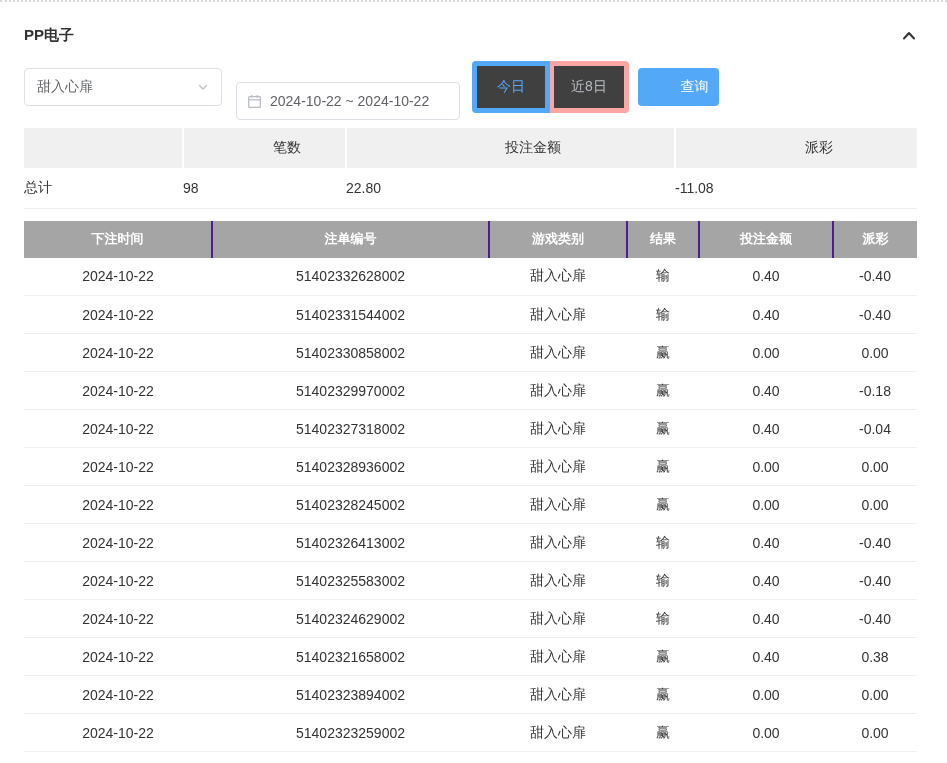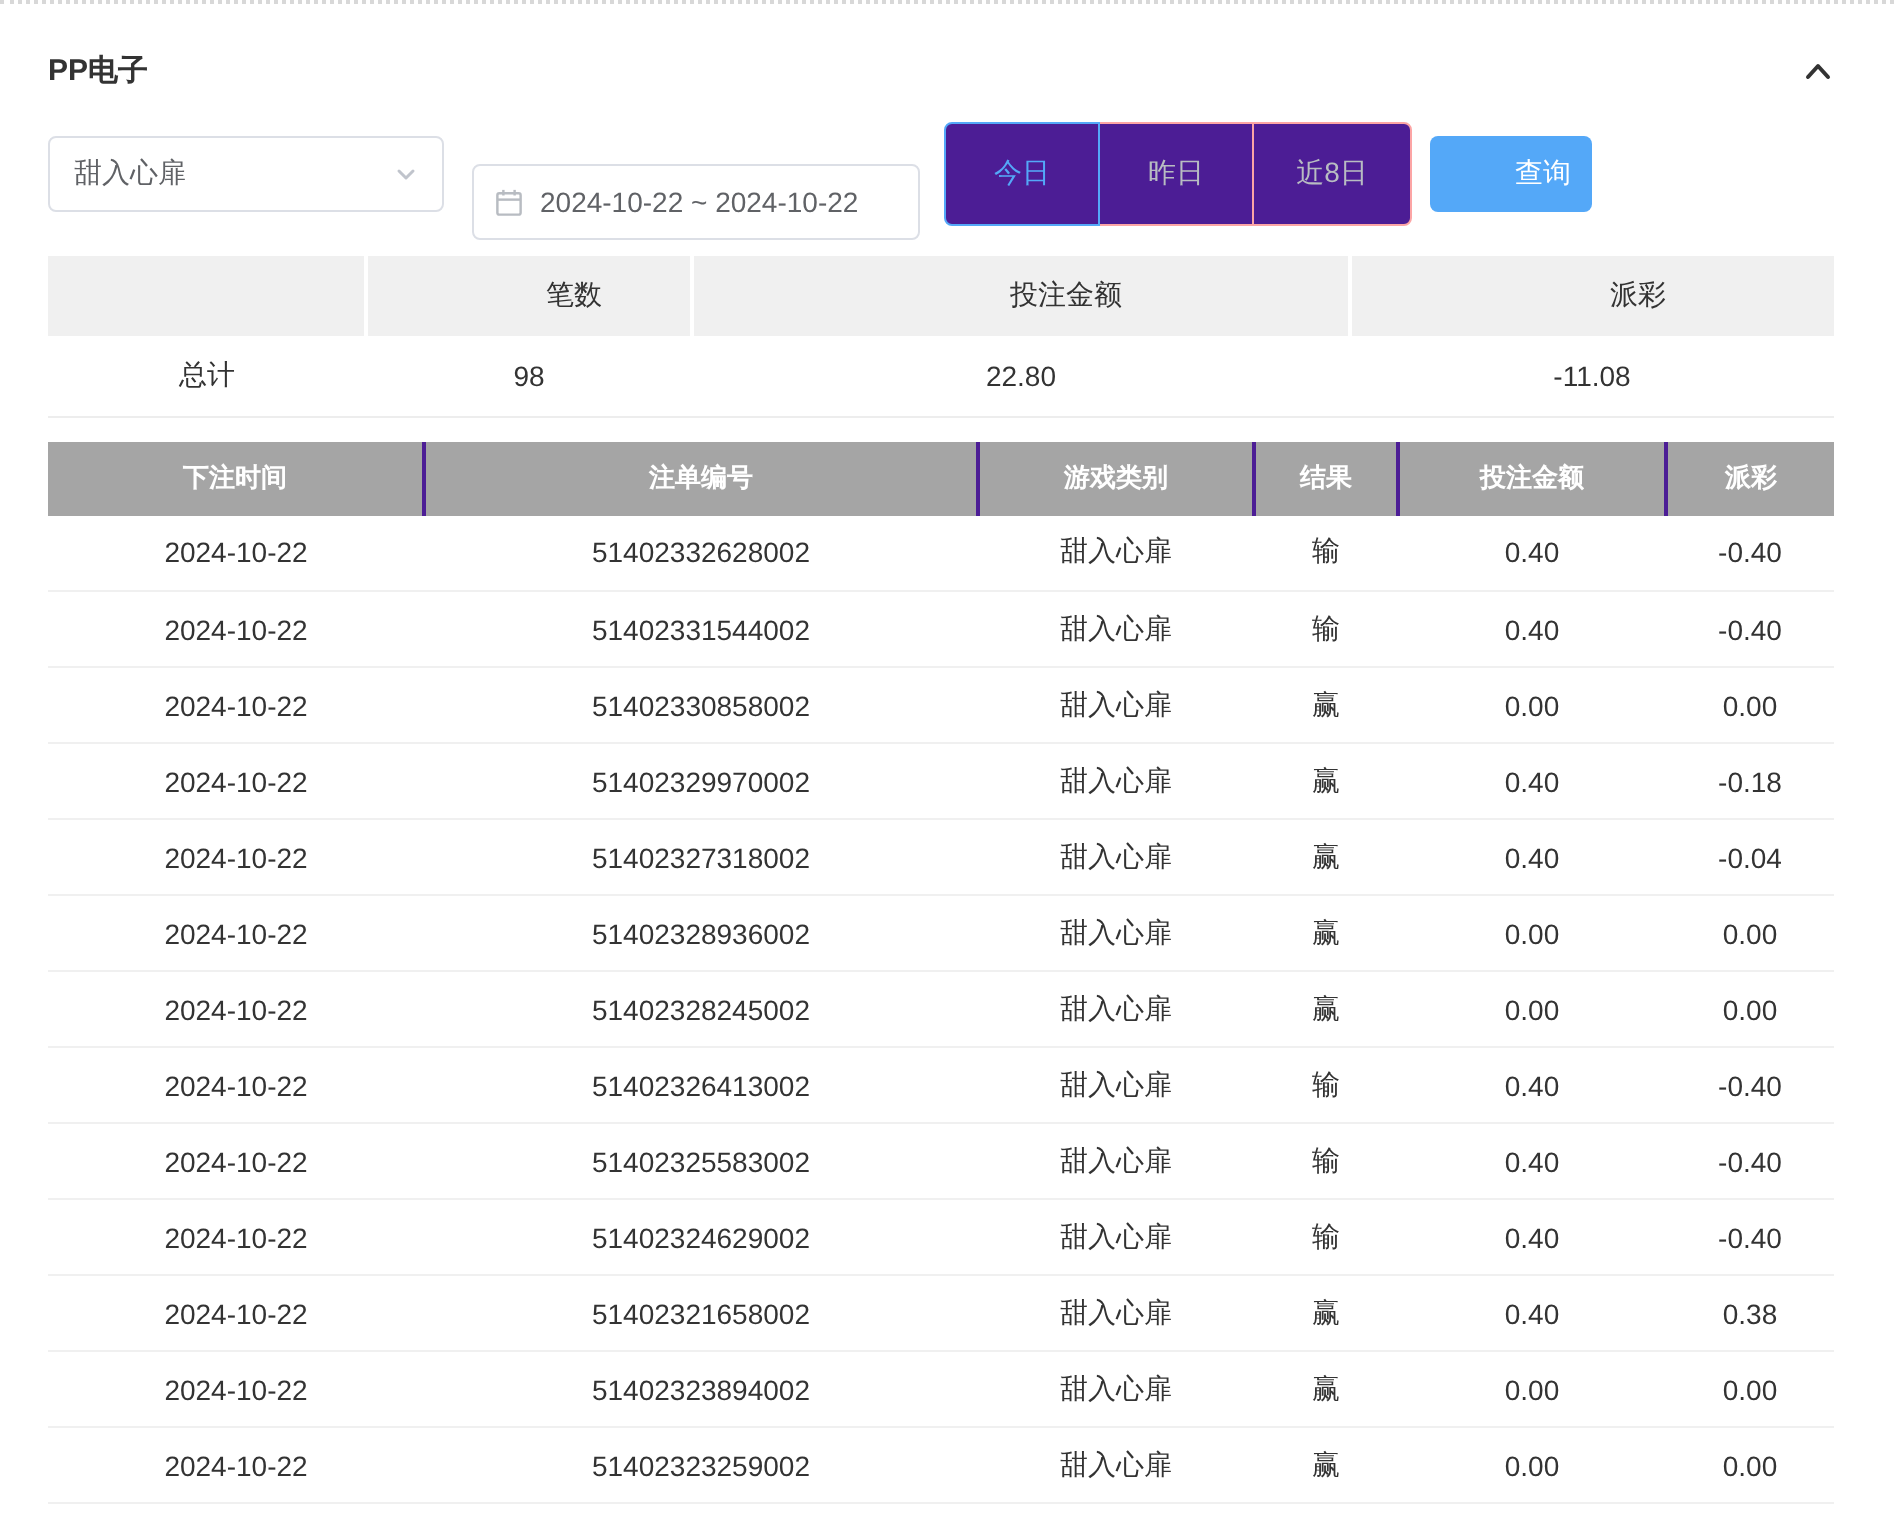--- a/index.html
+++ b/index.html
@@ -25,21 +25,21 @@
     padding: 0 12px; font-size: 14px; color: #606266; cursor: pointer; background: #fff;
   }
   .date-box {
     width: 224px; height: 38px; border: 1px solid #dcdfe6; border-radius: 4px;
     display: flex; align-items: center; padding: 0 10px; margin-left: 14px;
     font-size: 14px; color: #606266; cursor: pointer; background: #fff; margin-top: 28px;
   }
   .date-box .date-text { margin-left: 8px; white-space: nowrap; }
   .quick-group { display: flex; margin-left: 12px; }
   .qbtn {
-    width: 78px; height: 52px; background: #4c1d95; border: 1px solid #fca5a5;
+    width: 78px; height: 52px; background: #404040; border: 5px solid #fca5a5;
     font-size: 14px; color: #b8bcc2; cursor: pointer; margin-left: -1px;
     display: flex; align-items: center; justify-content: center;
     font-family: inherit; position: relative;
   }
   .qbtn:first-child { margin-left: 0; border-radius: 4px 0 0 4px; }
   .qbtn:last-child { width: 80px; border-radius: 0 4px 4px 0; }
   .qbtn.active { color: #54a8f8; border-color: #54a8f8; z-index: 1; }
   .search-btn {
     width: 81px; height: 38px; margin-left: 9px; background: #54a8f8; color: #fff;
     border: none; border-radius: 4px; font-size: 14px; cursor: pointer;
@@ -48,21 +48,21 @@
 
   
   table { border-collapse: collapse; table-layout: fixed; width: 893px; }
   .summary-table { margin-top: 22px; }
   .summary-table th {
     background: #f0f0f0; height: 40px; font-weight: normal; font-size: 14px;
     color: #333; text-align: center; border-right: 2px solid #fff; padding-left: 45px;
   }
   .summary-table th:last-child { border-right: none; }
   .summary-table td {
-    height: 40px; text-align: center; font-size: 14px; color: #333;
+    height: 40px; text-align: left; font-size: 14px; color: #333;
     border-bottom: 1px solid #ededed; background: #fff;
   }
 
   
   .records-table { margin-top: 12px; }
   .records-table th {
     background: #a5a5a5; color: #fff; height: 37px; font-size: 13px; font-weight: bold;
     text-align: center; border-right: 2px solid #4c1d95;
   }
   .records-table th:last-child { border-right: none; }
@@ -106,21 +106,20 @@
           <line x1="1.8" y1="6.2" x2="14.2" y2="6.2"></line>
           <line x1="5" y1="1" x2="5" y2="4"></line>
           <line x1="11" y1="1" x2="11" y2="4"></line>
         </svg>
       </span>
       <span class="date-text">2024-10-22 ~ 2024-10-22</span>
     </div>
 
     <div class="quick-group">
       <button class="qbtn active">今日</button>
-      <button class="qbtn">昨日</button>
       <button class="qbtn">近8日</button>
     </div>
 
     <button class="search-btn">查询</button>
   </div>
 
   <table class="summary-table">
     <colgroup>
       <col style="width:159px">
         <col style="width:163px">

